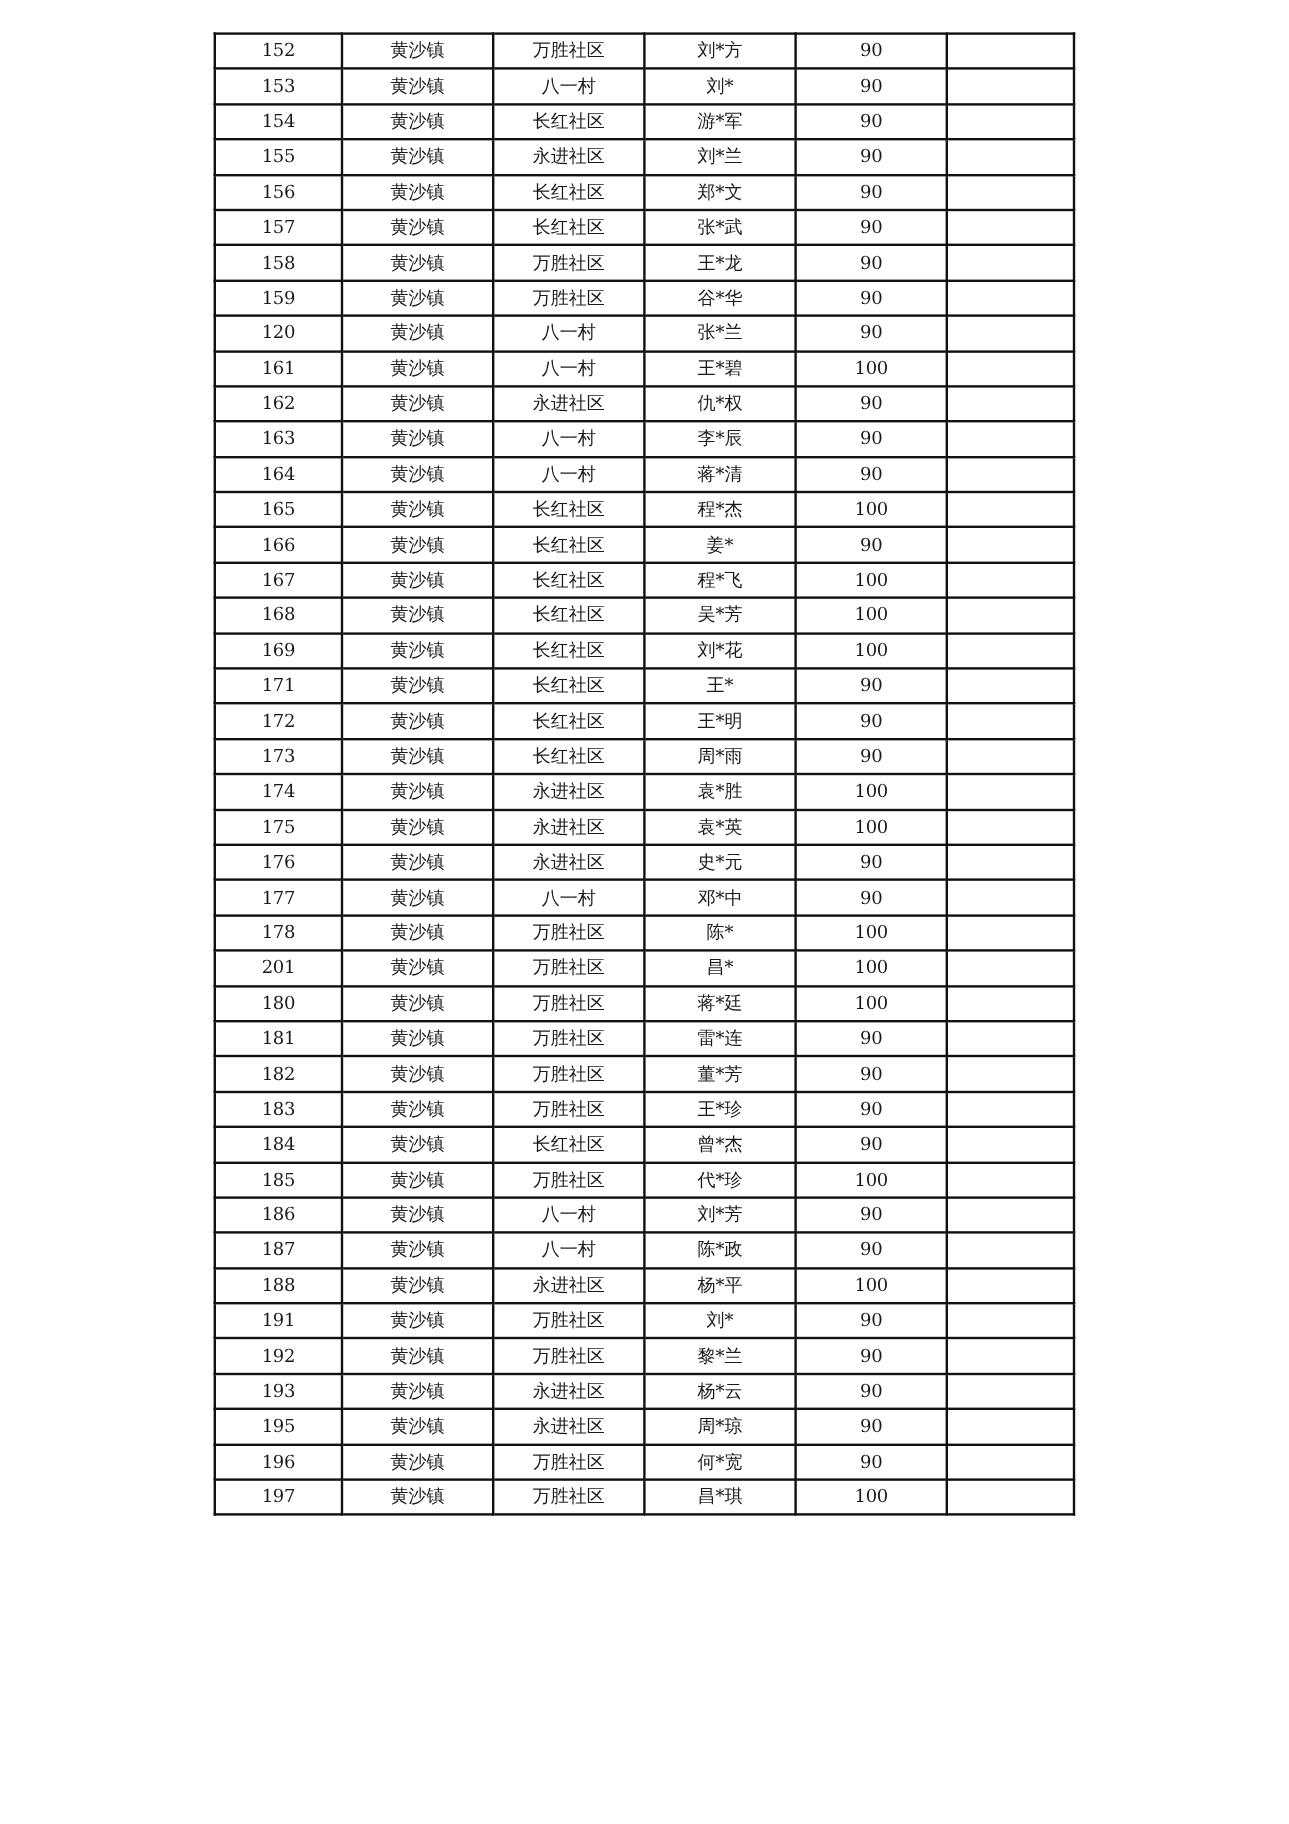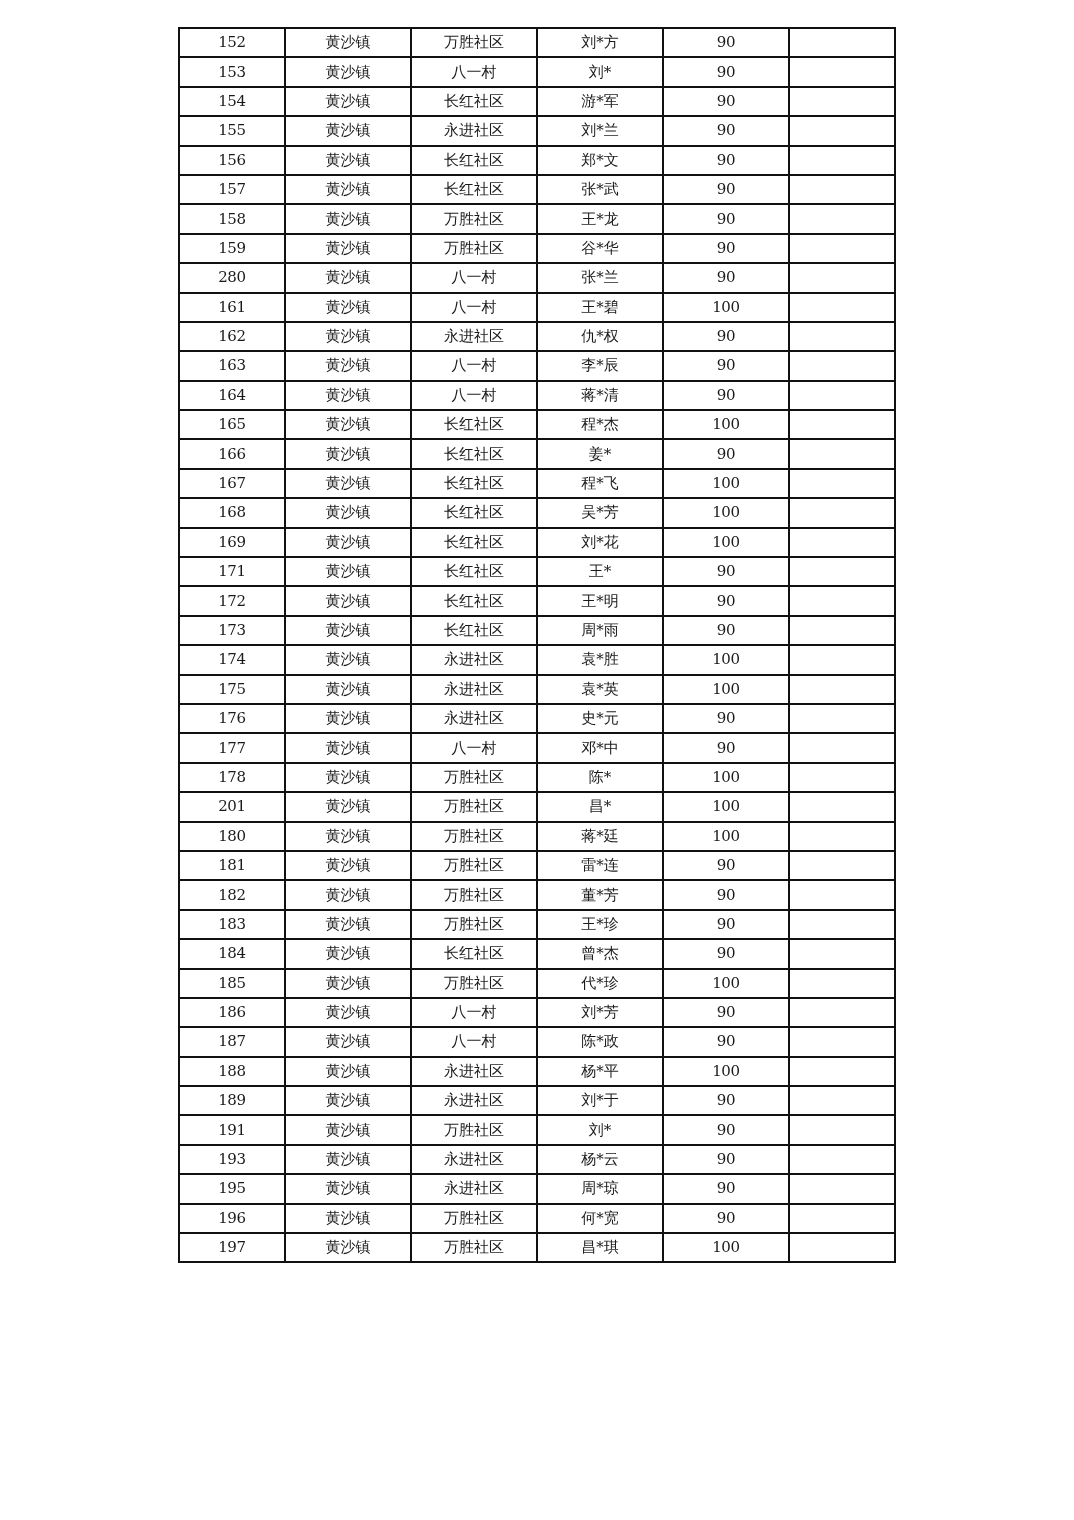--- a/index.html
+++ b/index.html
@@ -106,21 +106,21 @@
         </tr>
         <tr>
           <td class="num">159</td>
           <td>黄沙镇</td>
           <td>万胜社区</td>
           <td>谷*华</td>
           <td class="num">90</td>
           <td></td>
         </tr>
         <tr>
-          <td class="num">280</td>
+          <td class="num">120</td>
           <td>黄沙镇</td>
           <td>八一村</td>
           <td>张*兰</td>
           <td class="num">90</td>
           <td></td>
         </tr>
         <tr>
           <td class="num">161</td>
           <td>黄沙镇</td>
           <td>八一村</td>
@@ -330,32 +330,32 @@
         </tr>
         <tr>
           <td class="num">188</td>
           <td>黄沙镇</td>
           <td>永进社区</td>
           <td>杨*平</td>
           <td class="num">100</td>
           <td></td>
         </tr>
         <tr>
-          <td class="num">189</td>
-          <td>黄沙镇</td>
-          <td>永进社区</td>
-          <td>刘*于</td>
-          <td class="num">90</td>
-          <td></td>
-        </tr>
-        <tr>
           <td class="num">191</td>
           <td>黄沙镇</td>
           <td>万胜社区</td>
           <td>刘*</td>
+          <td class="num">90</td>
+          <td></td>
+        </tr>
+        <tr>
+          <td class="num">192</td>
+          <td>黄沙镇</td>
+          <td>万胜社区</td>
+          <td>黎*兰</td>
           <td class="num">90</td>
           <td></td>
         </tr>
         <tr>
           <td class="num">193</td>
           <td>黄沙镇</td>
           <td>永进社区</td>
           <td>杨*云</td>
           <td class="num">90</td>
           <td></td>

